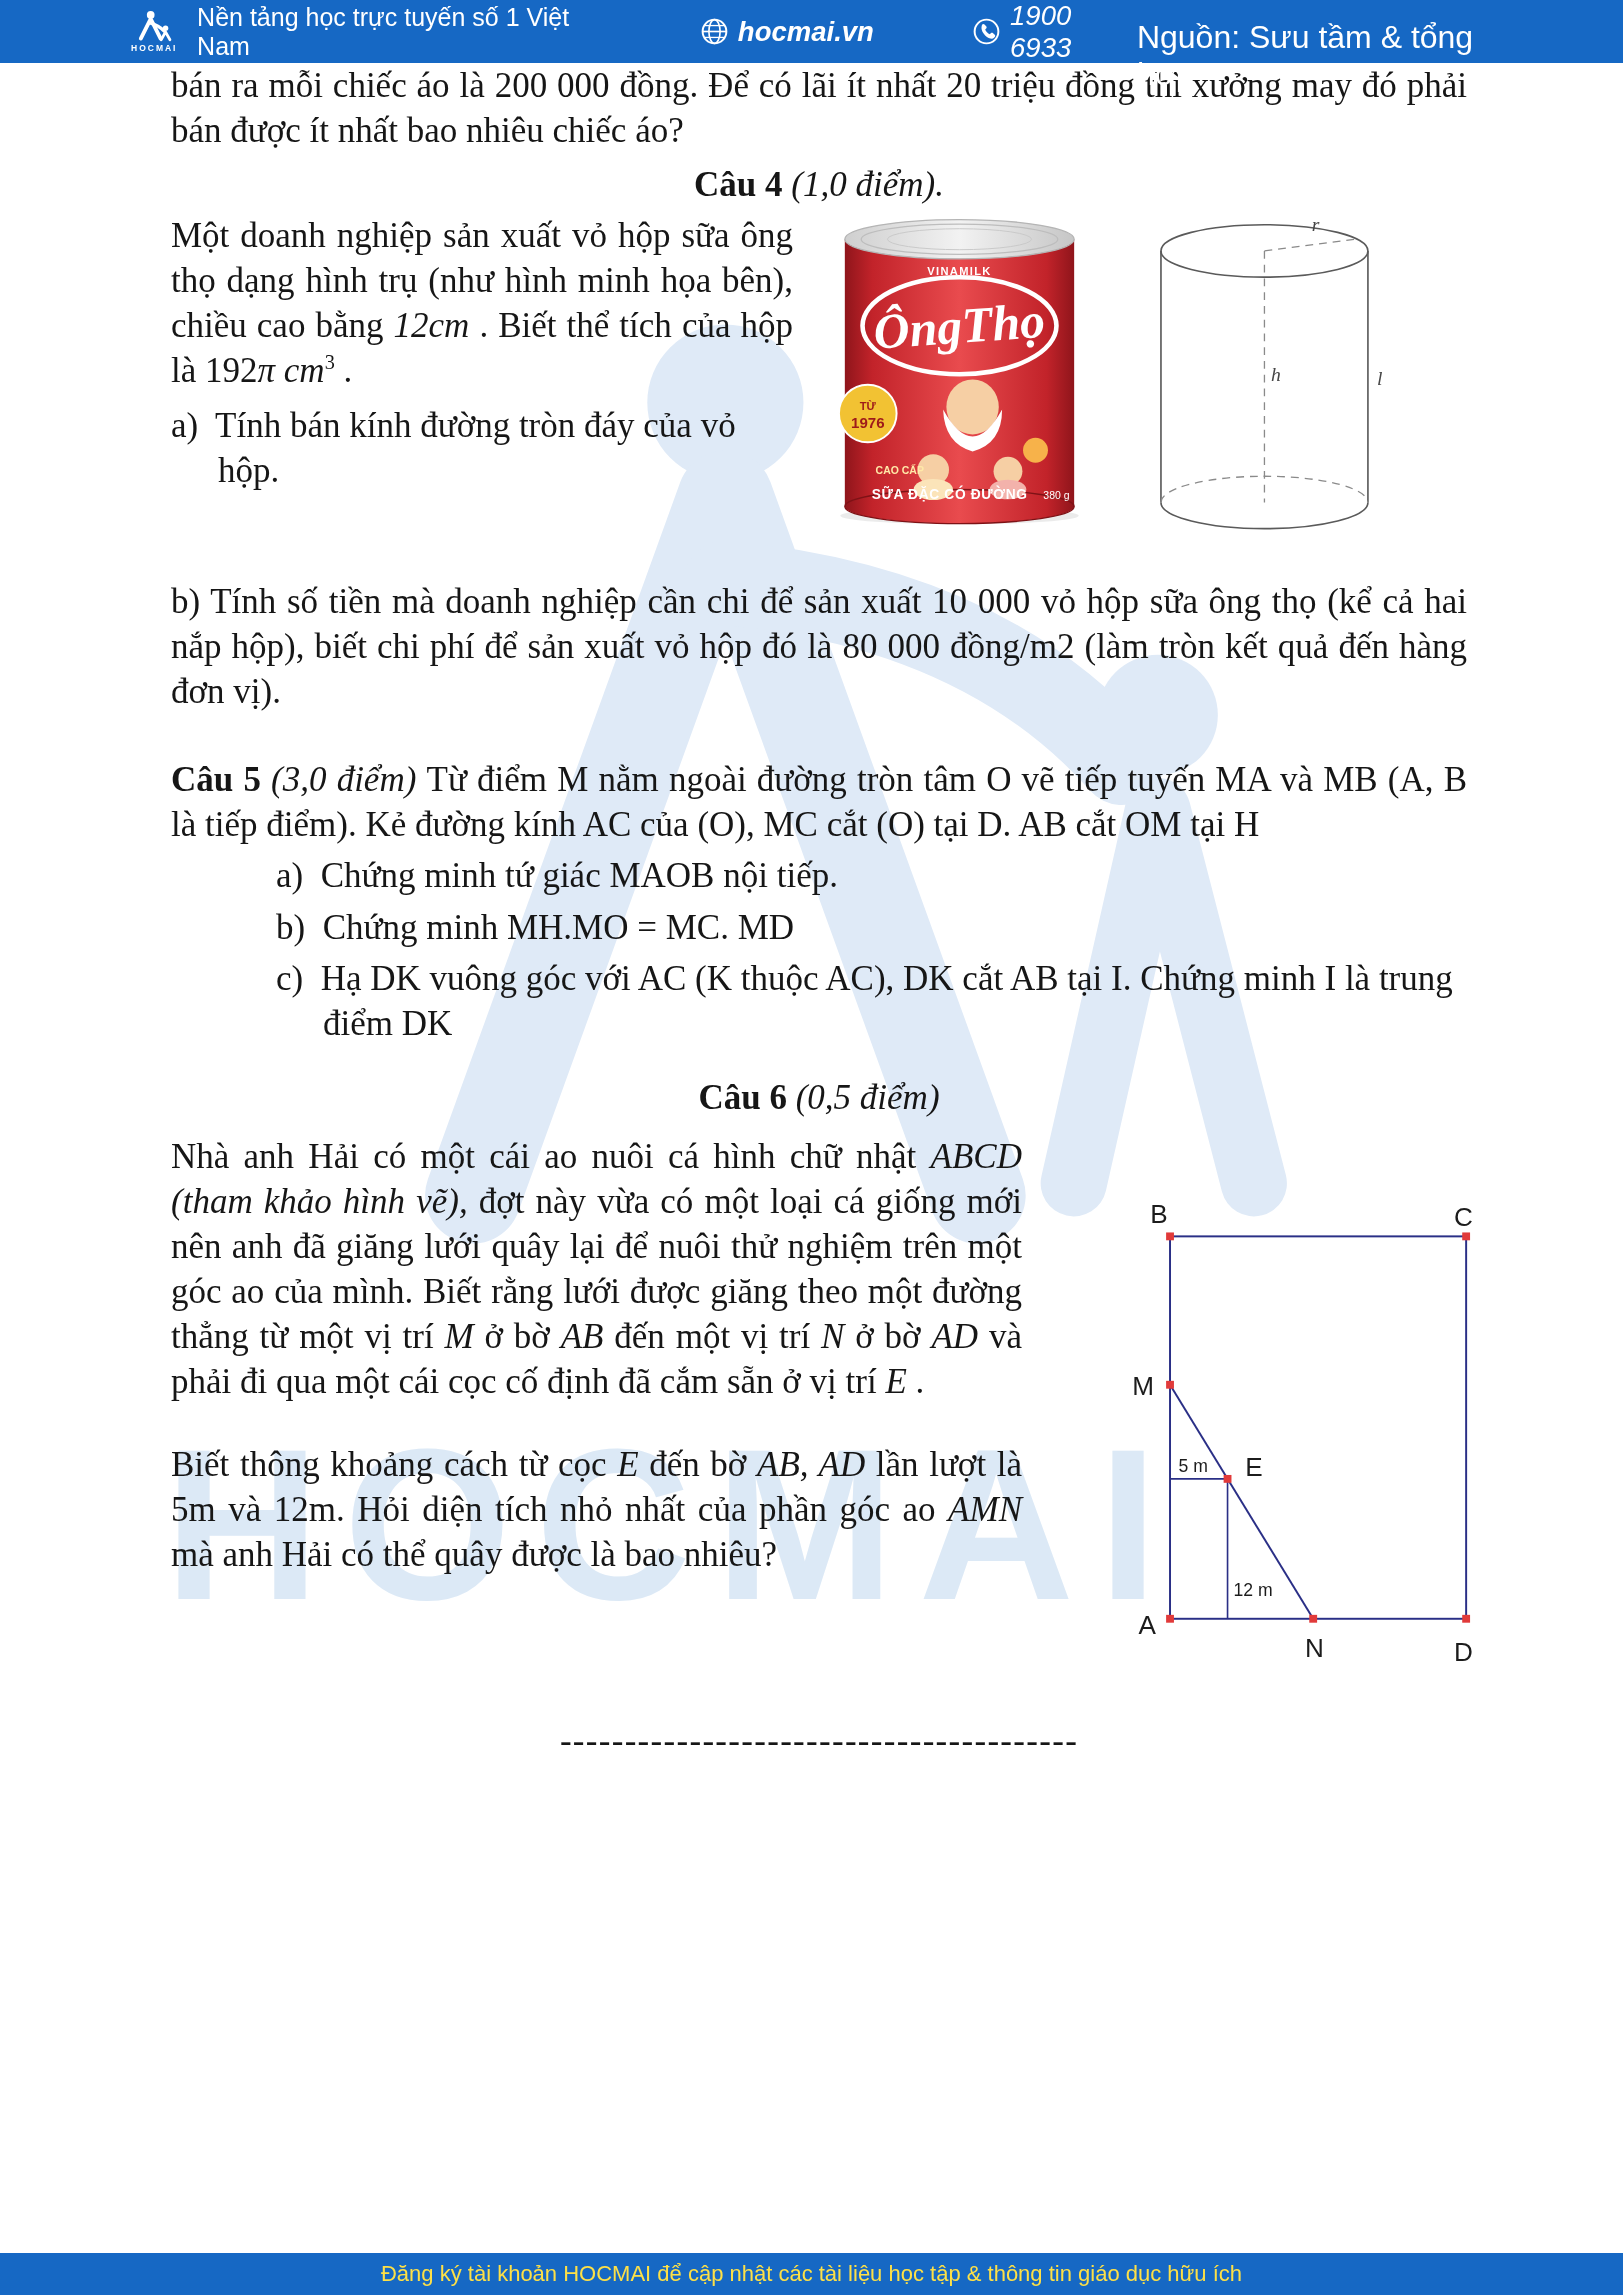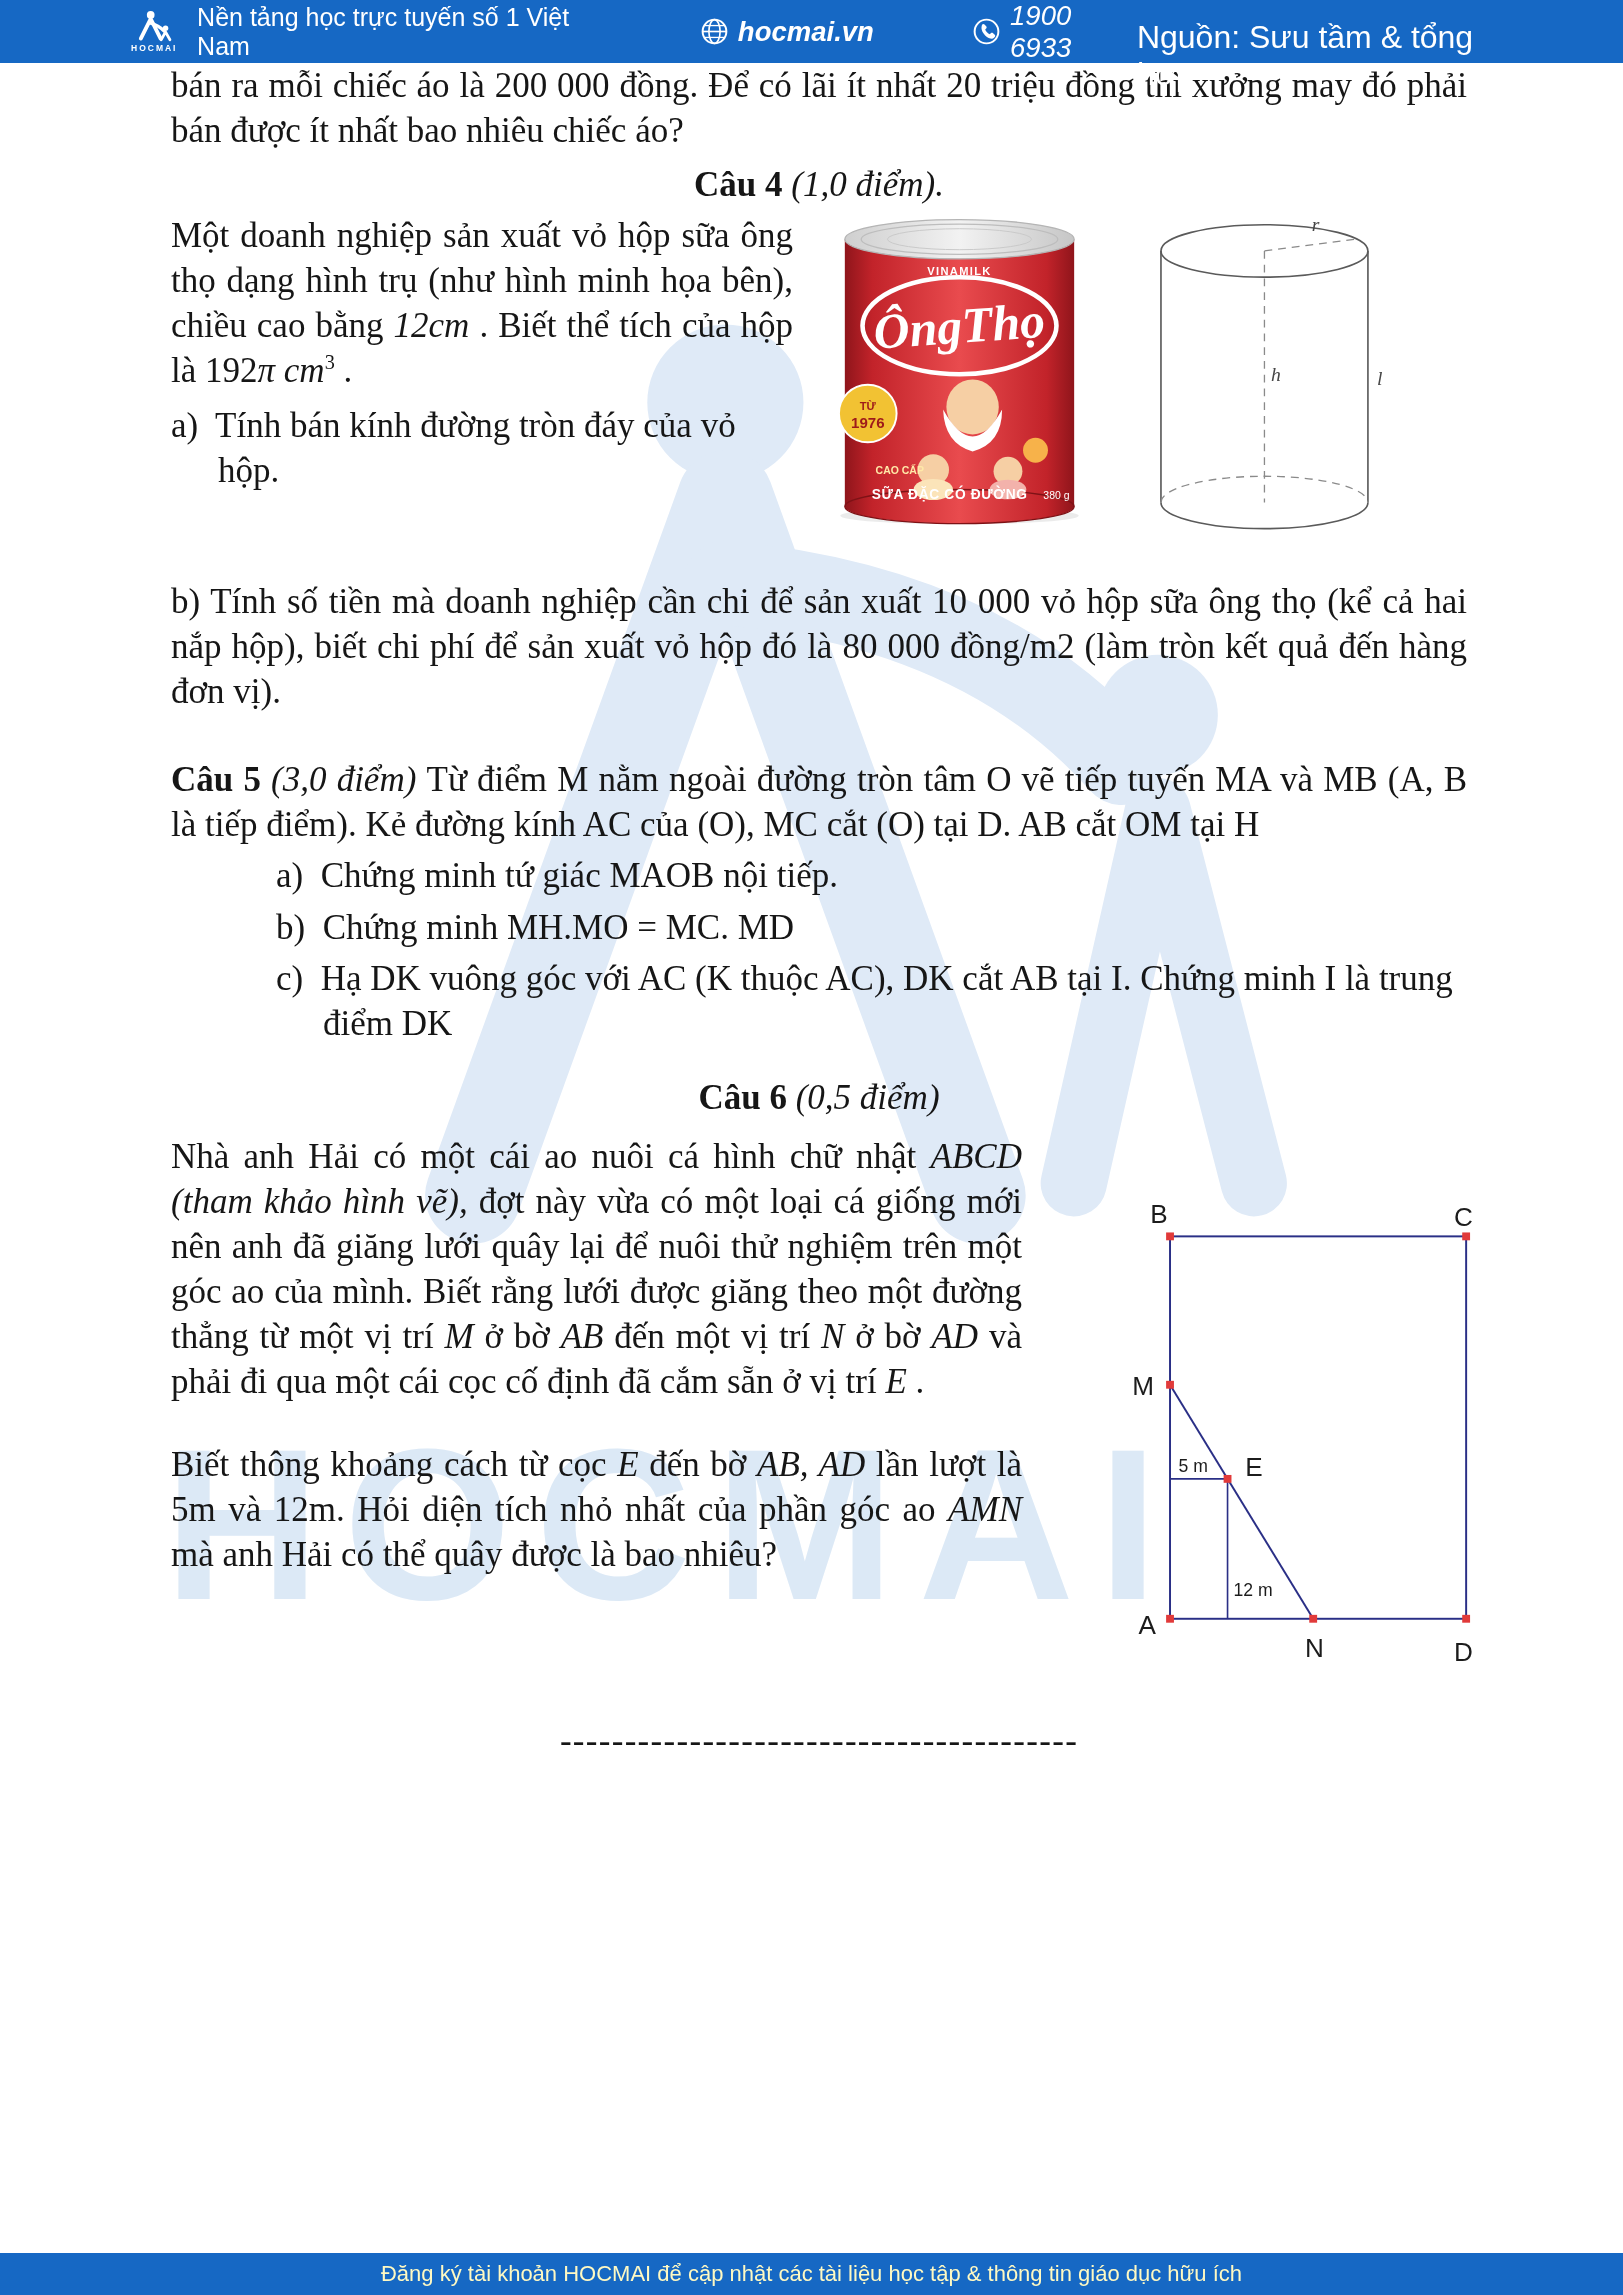--- a/index.html
+++ b/index.html
@@ -15,21 +15,21 @@
   .logo-label{font-size:8.5px;font-weight:bold;letter-spacing:2px;margin-top:1.3px;}
   .tagline{font-size:25px;}
   .hitem{display:flex;align-items:center;gap:9.2px;font-size:27.5px;font-style:italic;}
   .hitem.website{margin-left:79px;font-weight:bold;}
   .hitem.phone{margin-left:98px;}
   .hicon{width:29px;height:29px;display:block;flex:none;}
   .source{margin-left:auto;font-size:32px;margin-top:48px;}
 
   .bottombar{position:absolute;bottom:0;left:0;width:100%;height:42px;background:#1668c4;z-index:3;
              display:flex;align-items:center;justify-content:center;
-             font-family:"Liberation Sans","DejaVu Sans",sans-serif;font-size:22px;color:#fef9c3;}
+             font-family:"Liberation Sans","DejaVu Sans",sans-serif;font-size:22px;color:#fde047;}
 
   
   .watermark{position:absolute;inset:0;z-index:1;pointer-events:none;}
   .wm-logo{position:absolute;left:353px;top:229px;width:1021px;height:1152px;}
   .wm-text{position:absolute;left:164px;top:1400px;font-family:"Liberation Sans",sans-serif;
            font-weight:bold;font-size:216px;letter-spacing:23.6px;color:#dce9f6;}
 
   
   .content{position:relative;z-index:2;padding:18.3px 156px 0 171px;}
   .para{margin:0;font-size:35px;line-height:45px;text-align:justify;}

